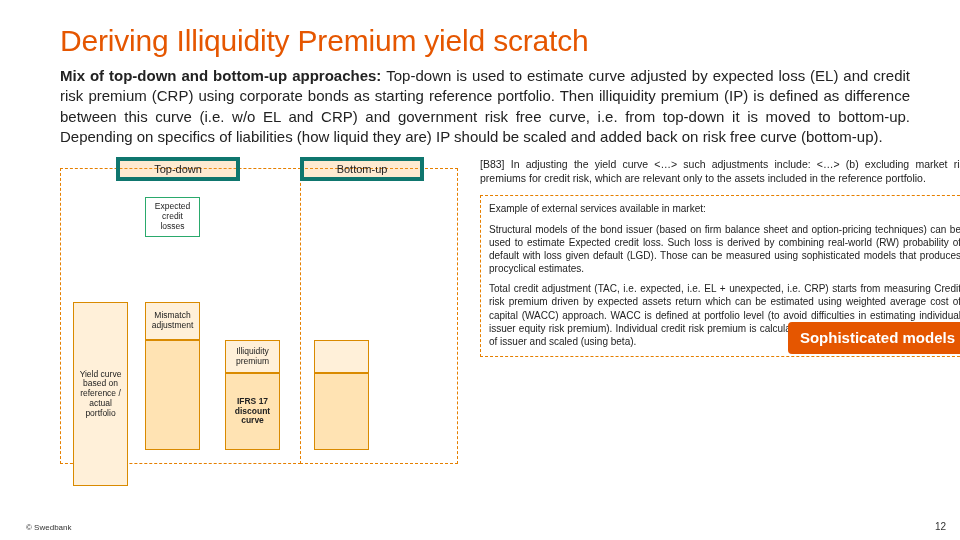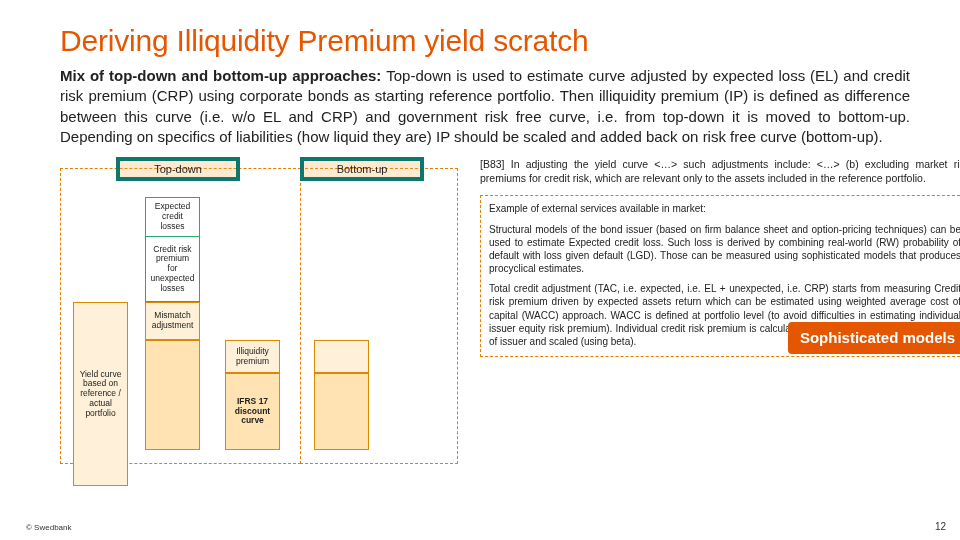--- a/index.html
+++ b/index.html
@@ -62,21 +62,20 @@
   <div class="columns">
 
     <div class="diagram">
       <div class="region-td"></div>
       <div class="region-bu"></div>
       <div class="hdr td">Top-down</div>
       <div class="hdr bu">Bottom-up</div>
 
       <div class="bar bar-yield">Yield curve based on reference / actual portfolio</div>
       <div class="bar bar-ecl">Expected credit losses</div>
-      <div class="bar bar-crp">Credit risk premium for unexpected losses</div>
       <div class="bar bar-mism">Mismatch adjustment</div>
       <div class="bar bar-td-low"></div>
       <div class="bar bar-illiq">Illiquidity premium</div>
       <div class="bar bar-ifrs">IFRS 17 discount curve</div>
       <div class="bar bar-bu-ill"></div>
       <div class="bar bar-bu-low"></div>
     </div>
 
     <div class="right">
       <p class="quote">[B83] In adjusting the yield curve &lt;…&gt;  such adjustments include: &lt;…&gt; (b) excluding market risk premiums for credit risk, which are relevant only to the assets included in the reference portfolio.</p>

